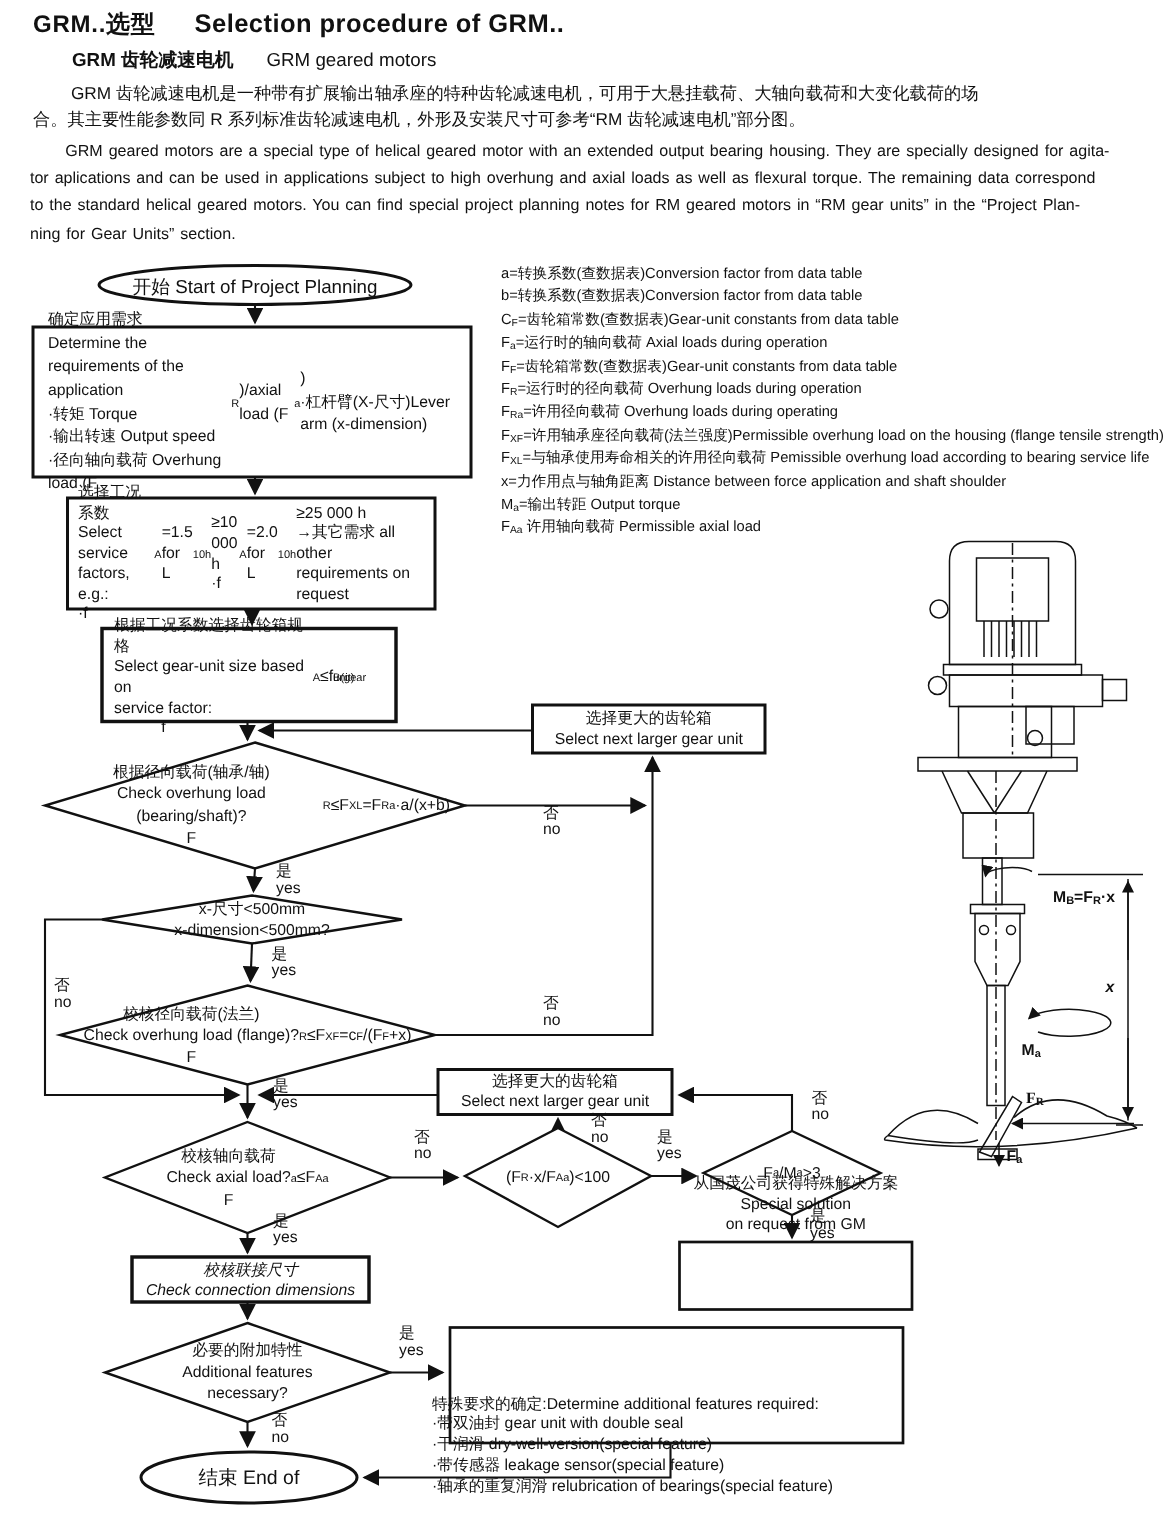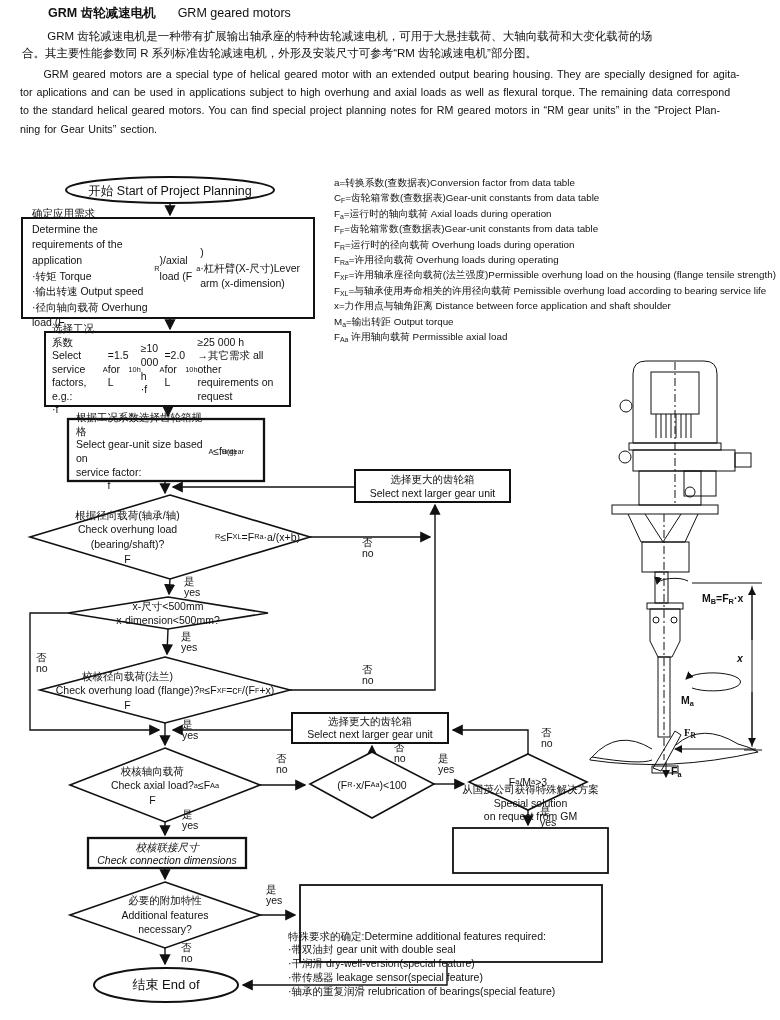--- a/index.html
+++ b/index.html
@@ -51,20 +51,23 @@
   #l-yes7{left:266px;top:884px;} #l-no7{left:181px;top:942px;}
   
   #dl-mb{left:686px;top:592px;padding-left:16px;} #dl-x{left:737px;top:652px;font-style:italic;}
   #dl-ma{left:681px;top:694px;} #dl-fr{left:684px;top:727px;font-family:Liberation Serif, serif;} #dl-fa{left:671px;top:765px;}
 </style>
 </head>
 <body>
 
 <div class="page">
 
+  <div class="title">
+    <span class="cn">GRM..选型</span><span class="en">Selection procedure of GRM..</span>
+  </div>
   <div class="subtitle">
     <span class="cn">GRM 齿轮减速电机</span><span class="en">GRM geared motors</span>
   </div>
   <p class="cn-para">GRM 齿轮减速电机是一种带有扩展输出轴承座的特种齿轮减速电机，可用于大悬挂载荷、大轴向载荷和大变化载荷的场<br>合。其主要性能参数同 R 系列标准齿轮减速电机，外形及安装尺寸可参考“RM 齿轮减速电机”部分图。</p>
   <p class="en-para">GRM geared motors are a special type of helical geared motor with an extended output bearing housing. They are specially designed for agita-<br>tor aplications and can be used in applications subject to high overhung and axial loads as well as flexural torque. The remaining data correspond<br>to the standard helical geared motors. You can find special project planning notes for RM geared motors in “RM gear units” in the “Project Plan-<br>ning for Gear Units” section.</p>
 
   <svg class="overlay" width="780" height="1020" viewBox="0 0 780 1020">
     <defs>
       <marker id="arr" markerWidth="8" markerHeight="8" refX="7" refY="4" orient="auto">
         <path d="M0,0 L8,4 L0,8 z" fill="#111"></path>
@@ -149,20 +152,21 @@
       <path d="M752 586 L752 747"></path>
       <path d="M752 640 L752 588" marker-end="url(#arr)"></path>
       <path d="M752 692 L752 745" marker-end="url(#arr)"></path>
       <path d="M675 362 V505" stroke-dasharray="8 3 2 3"></path>
       <path d="M664 514 V760" stroke-dasharray="8 3 2 3"></path>
     </g>
   </svg>
 
   <div class="legend">
     <div>a=转换系数(查数据表)Conversion factor from data table</div>
+    <div>b=转换系数(查数据表)Conversion factor from data table</div>
     <div>C<sub>F</sub>=齿轮箱常数(查数据表)Gear-unit constants from data table</div>
     <div>F<sub>a</sub>=运行时的轴向载荷 Axial loads during operation</div>
     <div>F<sub>F</sub>=齿轮箱常数(查数据表)Gear-unit constants from data table</div>
     <div>F<sub>R</sub>=运行时的径向载荷 Overhung loads during operation</div>
     <div>F<sub>Ra</sub>=许用径向载荷 Overhung loads during operating</div>
     <div>F<sub>XF</sub>=许用轴承座径向载荷(法兰强度)Permissible overhung load on the housing (flange tensile strength)</div>
     <div>F<sub>XL</sub>=与轴承使用寿命相关的许用径向载荷 Pemissible overhung load according to bearing service life</div>
     <div>x=力作用点与轴角距离 Distance between force application and shaft shoulder</div>
     <div>M<sub>a</sub>=输出转距 Output torque</div>
     <div>F<sub>Aa</sub> 许用轴向载荷 Permissible axial load</div>

